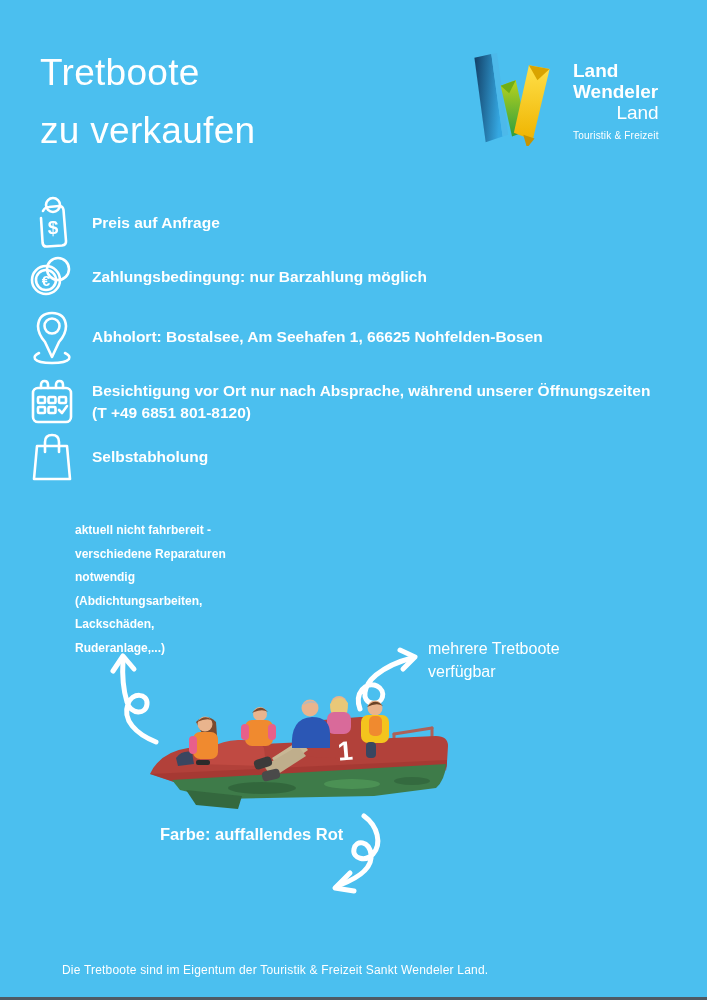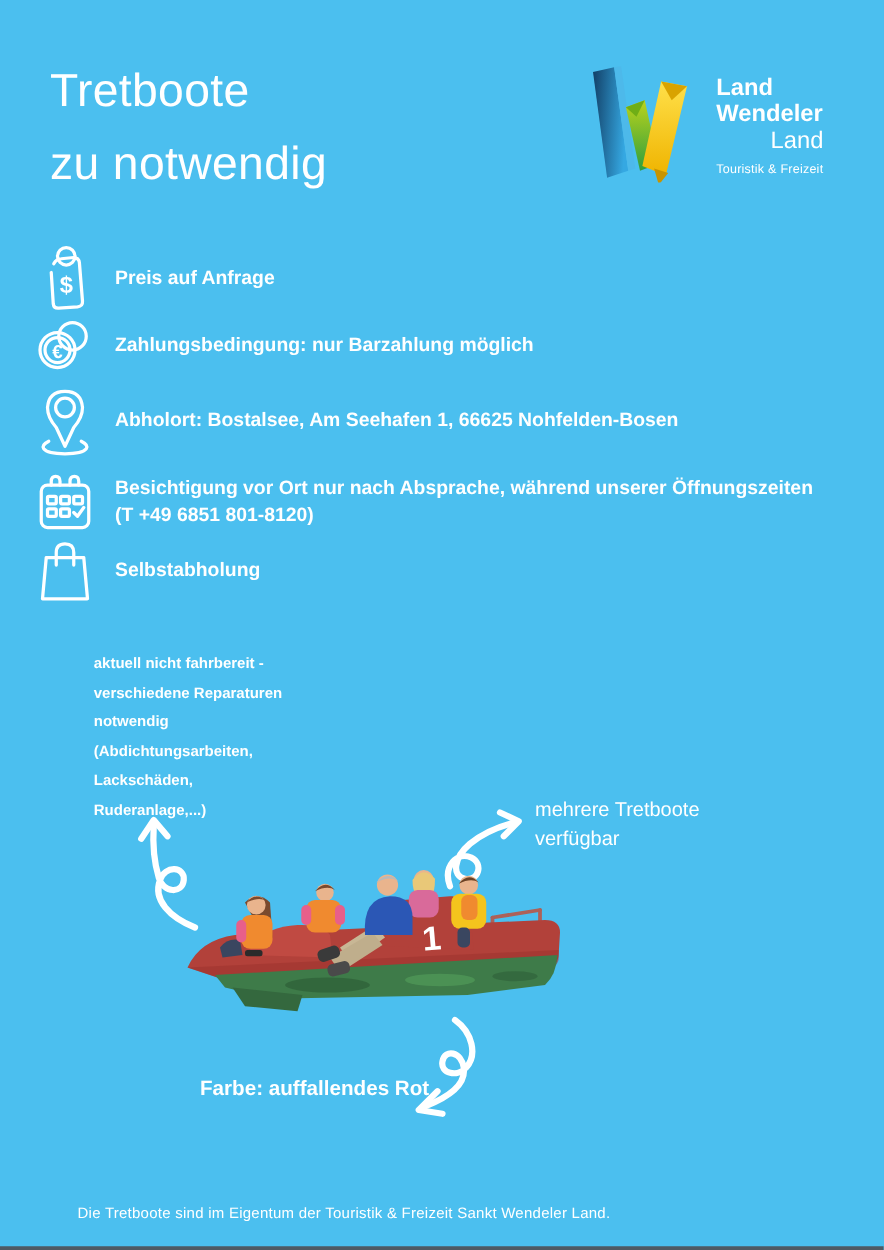--- a/index.html
+++ b/index.html
@@ -32,37 +32,37 @@
   .info-text span{display:block;}
   .row-1{top:194px;height:58px;}
   .row-2{top:252px;height:50px;}
   .row-3{top:308px;height:58px;align-items:center;}
   .row-4{top:376px;height:52px;}
   .row-5{top:430px;height:54px;}
 
   
   .condition-note{left:75px;top:519px;font-size:12px;font-weight:700;line-height:23.5px;}
   .availability-note{left:428px;top:637px;font-size:16px;font-weight:400;line-height:23px;}
-  .color-note{left:160px;top:862px;font-size:16.5px;font-weight:700;}
+  .color-note{left:160px;top:825px;font-size:16.5px;font-weight:700;}
 
   .arrow svg{display:block;}
 
   
   .footer{left:62px;top:963px;font-size:12px;font-weight:400;letter-spacing:.2px;}
   .bottom-strip{left:0;bottom:0;width:707px;height:3px;}
 
   .icon-stroke{stroke:#fff;stroke-width:2.6;fill:none;stroke-linecap:round;stroke-linejoin:round;}
   .arrow-stroke{stroke:#fff;stroke-width:5;fill:none;stroke-linecap:round;stroke-linejoin:round;}
 </style>
 </head>
 <body>
 
 <div class="abs title">
   <div>Tretboote</div>
-  <div>zu notwendig</div>
+  <div>zu verkaufen</div>
 </div>
 
 <div class="abs logo">
   <div class="logo-mark">
     <svg viewBox="0 0 100 100">
       <defs>
         <linearGradient id="gBlue" x1="0" y1="0" x2="1" y2="0.2">
           <stop offset="0" stop-color="#123F66"></stop>
             <stop offset="1" stop-color="#35A8E2"></stop>
         </linearGradient>

